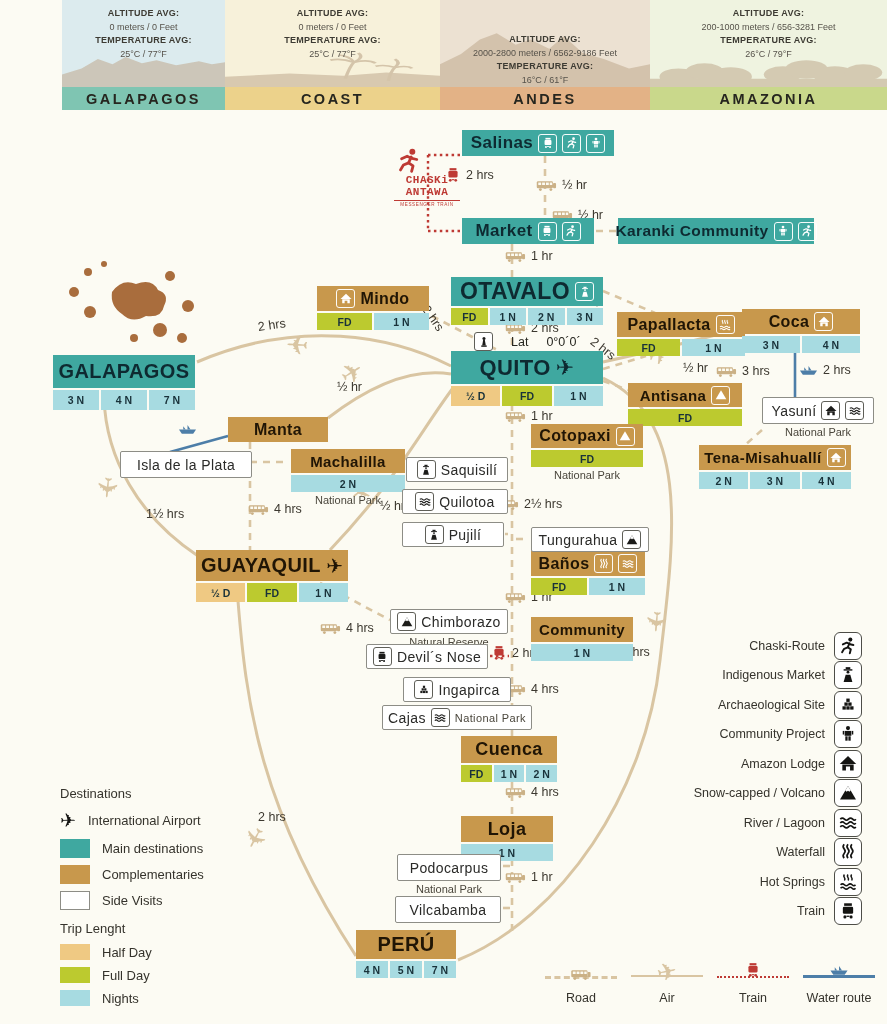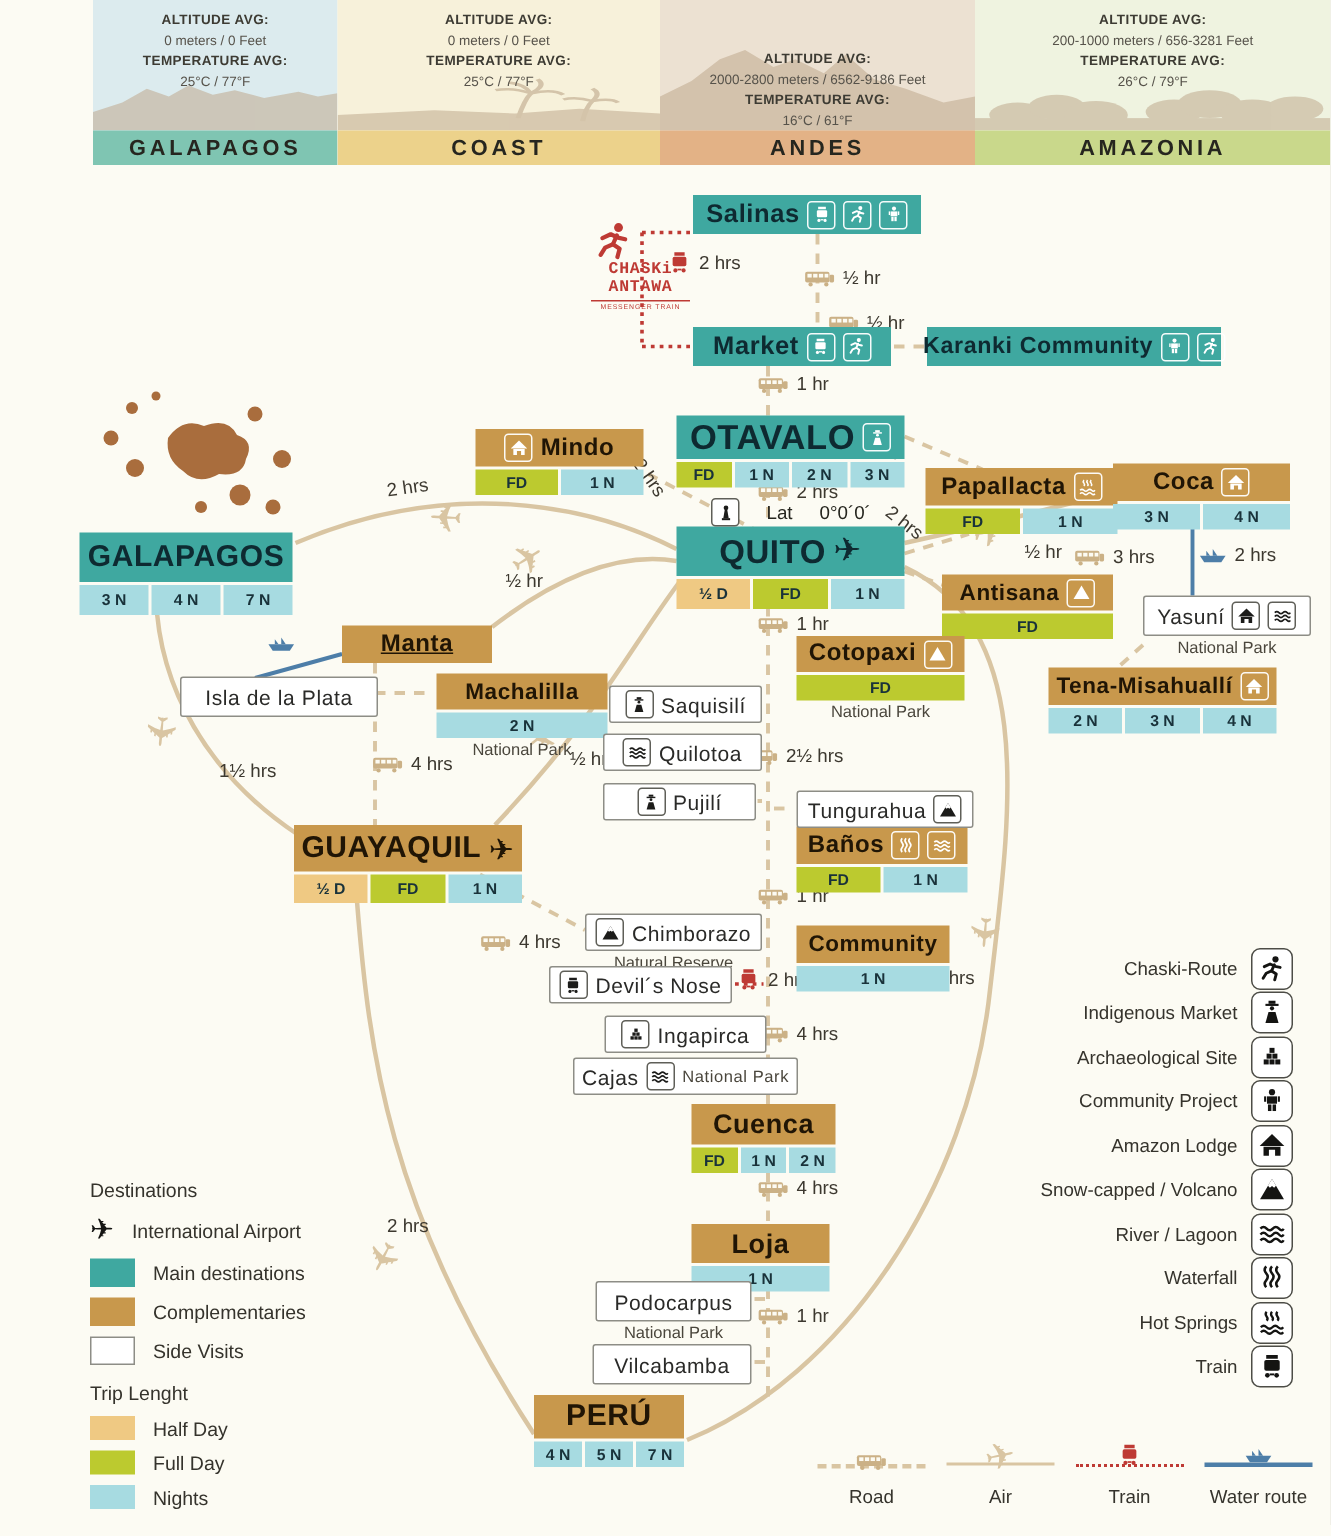--- a/index.html
+++ b/index.html
@@ -411,21 +411,21 @@
             </svg>
           </span>
         </div>
         <div class="trips" style="height: 17px;">
           <div class="trip n">2 N</div>
           <div class="trip n">3 N</div>
           <div class="trip n">4 N</div>
         </div>
       </div>
       <div class="node" style="left: 228px; top: 417px; width: 100px;">
-        <div class="ttl comp" style="height: 25px; font-size: 16px; text-decoration: underline;">
+        <div class="ttl comp" style="height: 25px; font-size: 16px;">
           <span>Manta</span>
         </div>
       </div>
       <div class="node" style="left: 291px; top: 449px; width: 114px;">
         <div class="ttl comp" style="height: 24px; font-size: 15px;">
           <span>Machalilla</span>
         </div>
         <div class="trips" style="height: 17px;">
           <div class="trip n">2 N</div>
         </div>

